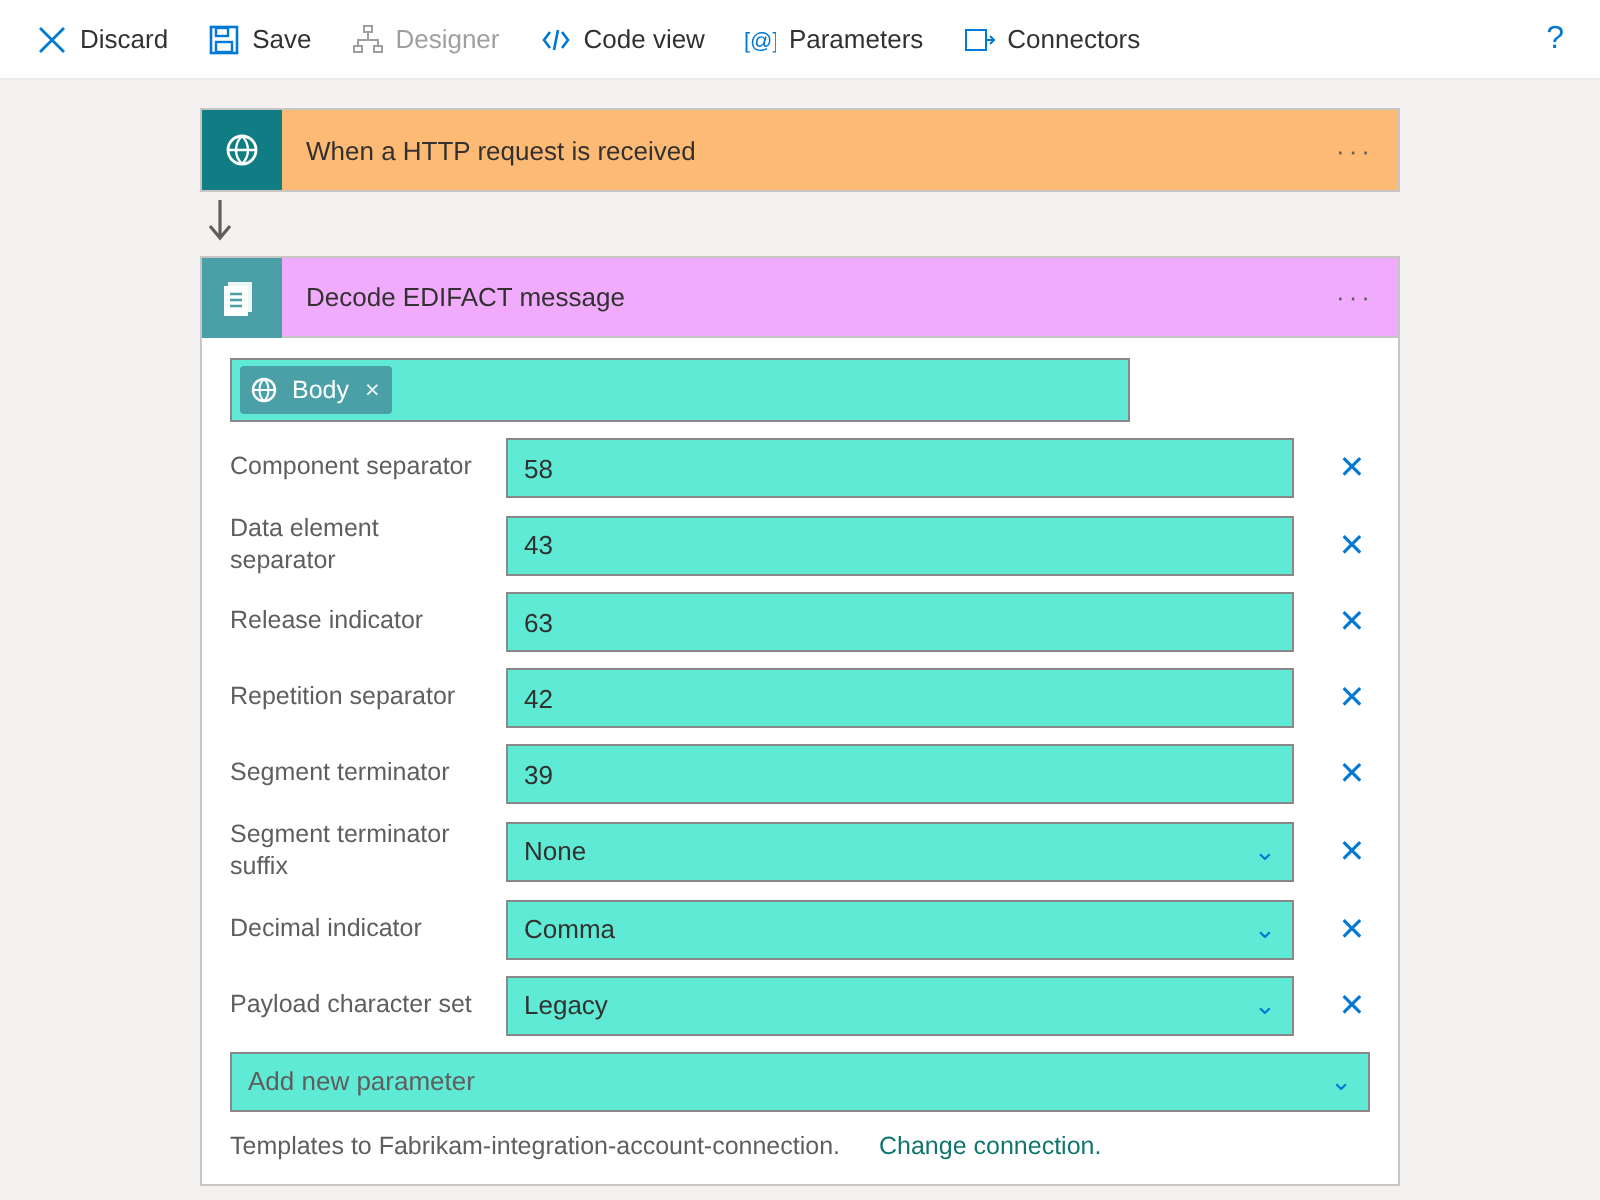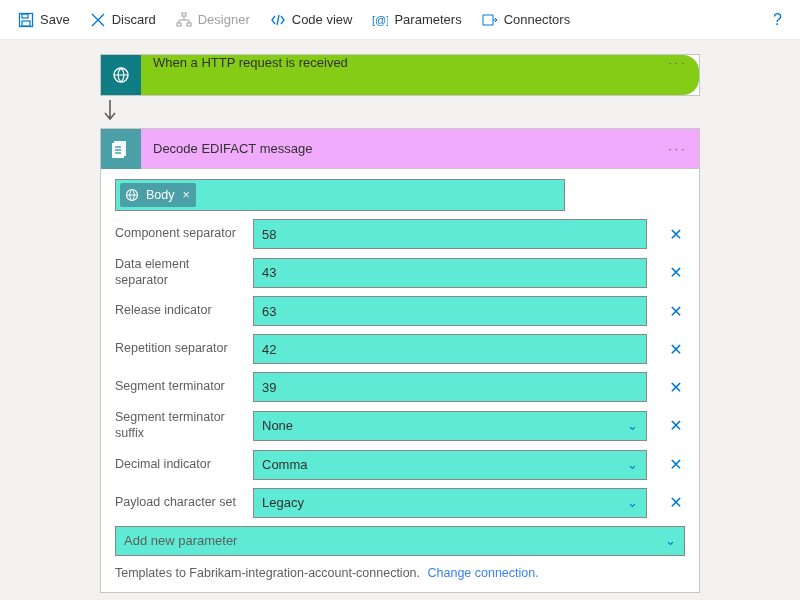--- a/index.html
+++ b/index.html
@@ -5,21 +5,21 @@
   * { box-sizing: border-box; font-family: "Segoe UI", Arial, sans-serif; }
   body { margin:0; width:800px; height:600px; background:#fff; font-size:13px; color:#323130; }
   .toolbar { display:flex; align-items:center; height:40px; padding:0 8px; border-bottom:1px solid #edebe9; gap:0; }
   .tb-item { display:flex; align-items:center; gap:6px; padding:0 10px; height:40px; cursor:pointer; color:#323130; }
   .tb-item .icn { width:16px; height:16px; display:flex; align-items:center; justify-content:center; }
   .tb-item.designer { color:#a19f9d; }
   .help { margin-left:auto; color:#0078d4; font-size:16px; padding:0 10px; cursor:pointer;}
   .canvas { background:#f3f2f1; width:100%; height:560px; padding:14px 0 0 0; overflow:hidden; }
   .stack { width:600px; margin:0 auto; }
   .card { background:#fff; border:1px solid #c8c6c4; }
-  .trigger-header { display:flex; align-items:flex-start; background:#84cc16; height:40px;border-radius:16px; }
+  .trigger-header { display:flex; align-items:center; background:#fdba74; height:40px; }
   .trigger-icon { width:40px; height:40px; background:#107c84; display:flex; align-items:center; justify-content:center; }
   .trigger-title { padding:0 12px; flex:1; color:#323130; }
   .dots { padding:0 12px; color:#605e5c; letter-spacing:2px; cursor:pointer; }
   .arrow-down { text-align:center; padding:4px 0 4px; }
   .action-header { display:flex; align-items:center; background:#f0abfc; height:40px; border-bottom:1px solid #c8c6c4;}
   .action-icon { width:40px; height:40px; background:#4ba0a8; display:flex; align-items:center; justify-content:center; }
   .body-pad { padding:10px 14px 12px 14px; }
   .row { display:flex; align-items:center; margin-bottom:8px; gap:8px; }
   .lbl { width:130px; color:#605e5c; line-height:1.25; font-size:12.5px; }
   .req::before { content:"* "; color:#a4262c; }
@@ -29,44 +29,44 @@
     display:flex; align-items:center; font-size:13px; color:#323130;
   }
   .token-input { padding:3px 4px; height:32px; width:450px; }
   .token { display:inline-flex; align-items:center; background:#4ba0a8; color:#fff; height:24px; border-radius:2px; padding:0 6px 0 4px; gap:6px; font-size:12.5px; }
   .token .tx { color:#fff; opacity:0.9; margin-left:2px; }
   .select { justify-content:space-between; cursor:pointer; }
   .chev { color:#0078d4; }
   .clear { width:20px; text-align:center; color:#0078d4; font-size:16px; cursor:pointer; }
   .addparam { justify-content:space-between; color:#605e5c; cursor:pointer; margin-top:4px; width:100%; }
   .conn-line { margin-top:10px; color:#605e5c; font-size:12.5px; }
-  .conn-line a { color:#3b82f6; text-decoration:none; cursor:pointer; margin-left:4px;text-align:right;}
+  .conn-line a { color:#0f766e; text-decoration:none; cursor:pointer; margin-left:16px;text-align:right;}
   svg { display:block; }
 </style>
 </head>
 <body>
 
 <div class="toolbar">
   <div class="tb-item">
     <span class="icn">
       <svg width="16" height="16" viewBox="0 0 16 16">
+          <path d="M2 2 L14 14 M14 2 L2 14" stroke="#0078d4" stroke-width="1.4"></path>
+        </svg>
+    </span>
+    <span>Discard</span>
+  </div>
+  <div class="tb-item">
+    <span class="icn">
+      <svg width="16" height="16" viewBox="0 0 16 16">
           <rect x="1.5" y="1.5" width="13" height="13" fill="none" stroke="#0078d4" stroke-width="1.3"></rect>
           <rect x="4" y="2" width="6" height="4" fill="none" stroke="#0078d4" stroke-width="1.2"></rect>
           <rect x="4" y="9" width="8" height="5" fill="none" stroke="#0078d4" stroke-width="1.2"></rect>
         </svg>
     </span>
     <span>Save</span>
-  </div>
-  <div class="tb-item">
-    <span class="icn">
-      <svg width="16" height="16" viewBox="0 0 16 16">
-          <path d="M2 2 L14 14 M14 2 L2 14" stroke="#0078d4" stroke-width="1.4"></path>
-        </svg>
-    </span>
-    <span>Discard</span>
   </div>
   <div class="tb-item designer">
     <span class="icn">
       <svg width="16" height="16" viewBox="0 0 16 16">
           <rect x="6" y="1" width="4" height="3" fill="none" stroke="#a19f9d"></rect>
           <rect x="1" y="11" width="4" height="3" fill="none" stroke="#a19f9d"></rect>
           <rect x="11" y="11" width="4" height="3" fill="none" stroke="#a19f9d"></rect>
           <path d="M8 4 V8 M3 11 V8 H13 V11" fill="none" stroke="#a19f9d"></path>
         </svg>
     </span>

